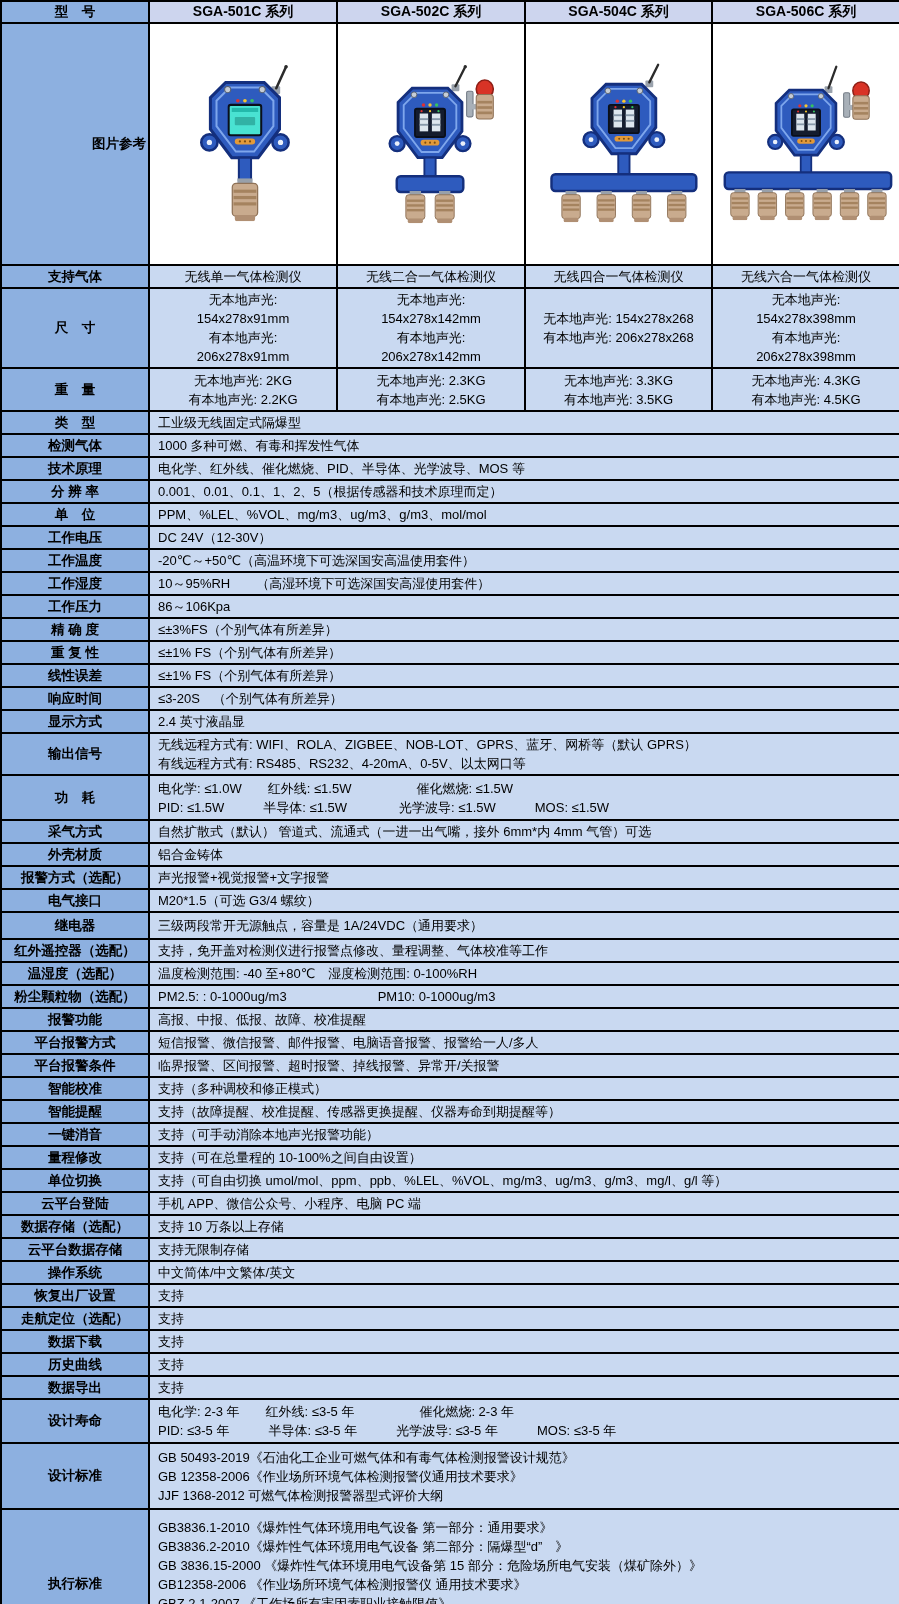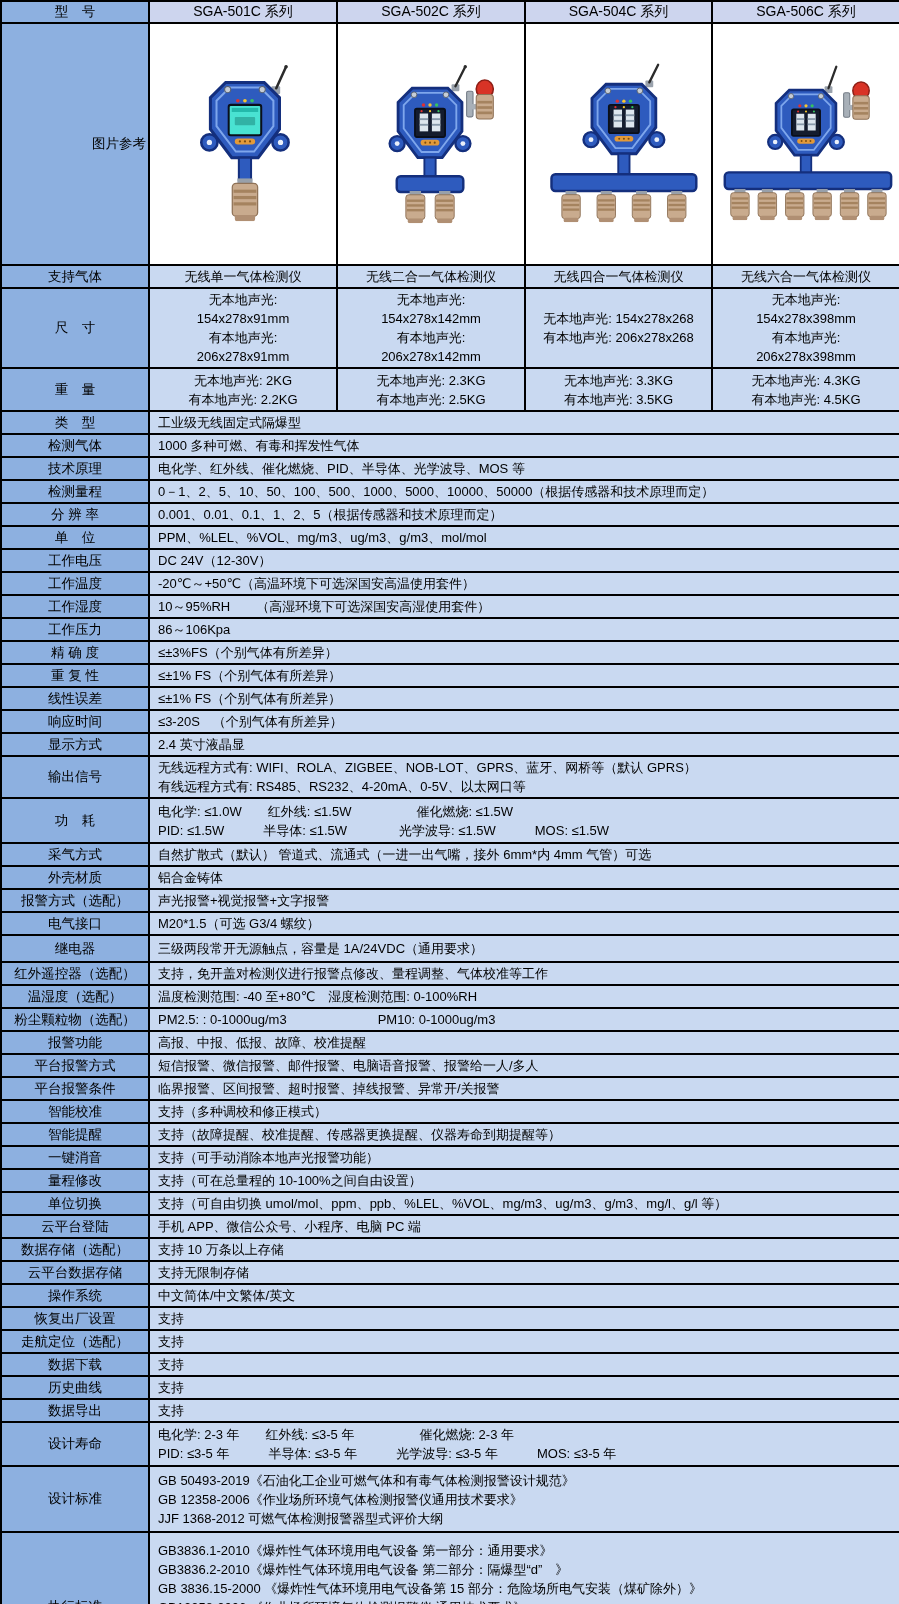--- a/index.html
+++ b/index.html
@@ -1,20 +1,20 @@
 <!DOCTYPE html>
 <html><head>
 <meta charset="utf-8">
 <style>
   html,body{margin:0;padding:0;background:#fff;}
   #wrap{width:899px;}
   table{border-collapse:collapse;table-layout:fixed;width:899px;
         font-family:"Liberation Sans","DejaVu Sans",sans-serif;color:#000;}
   th,td{border:2px solid #000;overflow:hidden;vertical-align:middle;}
-  th{background:#8DB0E0;font-size:13.5px;font-weight:400;padding:0 2px;}
+  th{background:#8DB0E0;font-size:13.5px;font-weight:700;padding:0 2px;}
   td{background:#C9D9F1;font-size:13px;font-weight:400;padding:1px 8px;
      white-space:pre-wrap;line-height:19px;text-align:left;}
   td.c{text-align:center;padding:1px 16px;}
   tr.hd{height:22px;} tr.hd th.m{background:#CDD5EE;font-size:14px;}
   tr.im{height:170px;text-align:right;} tr.im td{background:#fff;padding:1px;text-align:center;vertical-align:middle;}
   tr.g1{height:14px;}
   tr.d2{height:43px;}
   tr.hs{height:21px;}
   tr.r-out{height:42px;}
   tr.r-pow{height:45px;padding-left:15px;}
@@ -195,24 +195,20 @@
         </tr>
   <tr class="hs">
           <th>检测气体</th>
           <td colspan="4">1000 多种可燃、有毒和挥发性气体</td>
         </tr>
   <tr class="hs">
           <th>技术原理</th>
           <td colspan="4">电化学、红外线、催化燃烧、PID、半导体、光学波导、MOS 等</td>
         </tr>
   <tr class="hs">
-          <th>检测量程</th>
-          <td colspan="4">0－1、2、5、10、50、100、500、1000、5000、10000、50000（根据传感器和技术原理而定）</td>
-        </tr>
-  <tr class="hs">
           <th>分 辨 率</th>
           <td colspan="4">0.001、0.01、0.1、1、2、5（根据传感器和技术原理而定）</td>
         </tr>
   <tr class="hs">
           <th>单　位</th>
           <td colspan="4">PPM、%LEL、%VOL、mg/m3、ug/m3、g/m3、mol/mol</td>
         </tr>
   <tr class="hs">
           <th>工作电压</th>
           <td colspan="4">DC 24V（12-30V）</td>

